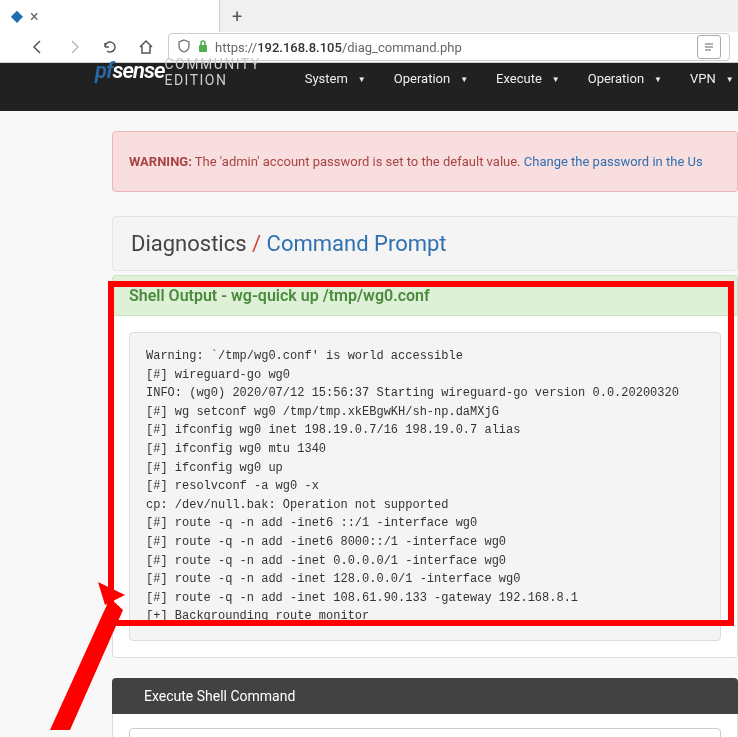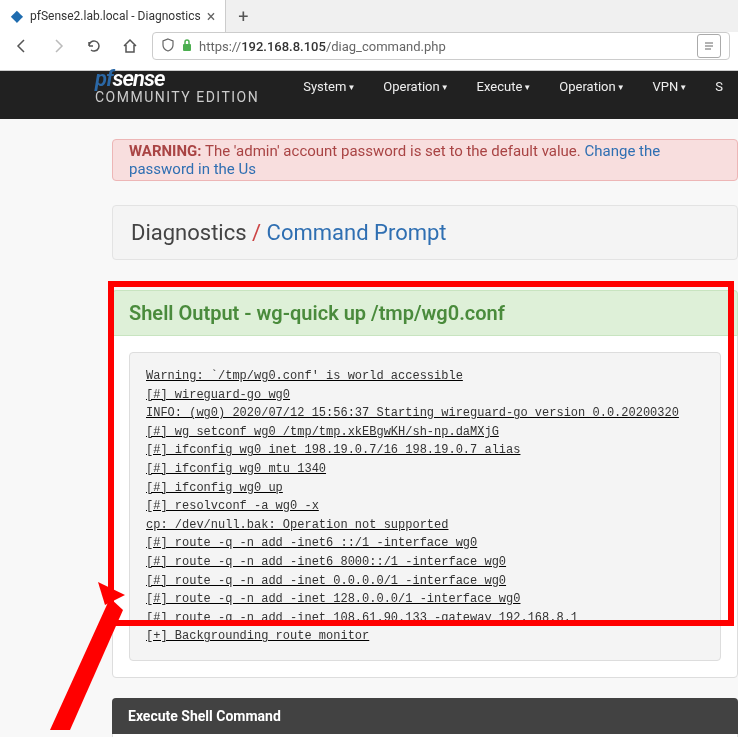--- a/index.html
+++ b/index.html
@@ -62,24 +62,25 @@
     }
     .new-tab {
       padding: 0 12px;
       color: #555;
       font-size: 18px;
       cursor: pointer;
     }
     
     .toolbar {
       display: flex;
-      align-items: flex-start;
-      height: 38px;
+      align-items: center;
+      height: 30px;
       padding: 0 8px;
       gap: 8px;
+      margin-left: 16px;
     }
     .nav-btn {
       width: 28px;
       height: 28px;
       display: flex;
       align-items: center;
       justify-content: center;
       border-radius: 4px;
       cursor: pointer;
       color: #555;
@@ -126,21 +127,21 @@
       background: #212121;
       height: 48px;
       display: flex;
       align-items: flex-start;
       padding-left: 95px;
       color: #fff;
       position: relative;
     }
     .pfsense-logo {
       display: flex;
-      flex-direction: column;
+      flex-direction: row;
       align-items: flex-start;
       margin-top: -5px;
     }
     .pfsense-logo-main {
       font-size: 22px;
       font-weight: 600;
       font-style: italic;
       letter-spacing: -1px;
     }
     .pfsense-logo-main .pf {
@@ -157,54 +158,54 @@
       margin-left: 30px;
       height: 100%;
     }
     .pfsense-nav-item {
       padding: 8px 14px 0 14px;
       font-size: 13px;
       color: #eee;
       cursor: pointer;
       display: flex;
       align-items: flex-start;
-      gap: 1px;
+      gap: 10px;
     }
     .caret-down {
       font-size: 8px;
       margin-top: 4px;
     }
     
     .page-content {
       padding-left: 112px;
       padding-top: 20px;
     }
     
     .warning-banner {
       background: #f8dede;
       border: 1px solid #edb6b6;
       border-radius: 4px;
-      padding: 2px 16px;
+      padding: 22px 16px;
       margin-bottom: 24px;
-      font-size: 15px;
+      font-size: 13px;
       color: #a94444;
     }
     .warning-banner strong {
       color: #a94444;
     }
     .warning-link {
       color: #2f6fb2;
     }
     
     .page-heading {
       background: #f4f4f4;
       border: 1px solid #e3e3e3;
       border-radius: 4px;
       padding: 14px 18px;
-      margin-bottom: 30px;
+      margin-bottom: 4px;
       font-size: 22px;
       font-weight: 400;
       color: #444;
     }
     .page-heading a {
       color: #2f6fb2;
     }
     .page-heading .slash {
       color: #c44;
       font-weight: 400;
@@ -214,28 +215,27 @@
       border: 1px solid #ddd;
       border-radius: 4px;
       margin-bottom: 20px;
       background: #fff;
     }
     .output-header {
       background: #def0d8;
       border: 1px solid #c8e4c0;
       border-radius: 4px 4px 0 0;
       padding: 10px 16px;
-      font-size: 20px;
+      font-size: 16px;
       font-weight: 600;
       color: #4a8b3c;
       margin: -1px -1px 0 -1px;
     }
     .output-body {
       padding: 16px;
-      text-decoration: underline;
     }
     .output-pre {
       background: #f4f4f4;
       border: 1px solid #ddd;
       border-radius: 4px;
       padding: 14px 16px;
       font-family: "Courier New", monospace;
       font-size: 12px;
       color: #333;
       white-space: pre;
@@ -254,23 +254,23 @@
     }
     
     .execute-panel {
       border: 1px solid #ddd;
       border-radius: 4px;
       background: #fff;
     }
     .execute-header {
       background: #424242;
       color: #fff;
-      padding: 10px 16px;
+      padding: 10px 32px;
       font-size: 14px;
-      font-weight: 700;
+      font-weight: 400;
       border-radius: 4px 4px 0 0;
       margin: -1px -1px 0 -1px;
     }
     .execute-body {
       padding: 14px 16px;
     }
     .execute-input {
       width: 100%;
       padding: 7px 10px;
       border: 1px solid #ccc;
@@ -280,21 +280,20 @@
       color: #555;
     }
   </style>
 </head>
 <body>
 
 <div class="browser-chrome">
   <div class="tab-bar">
     <div class="tab">
       <span class="tab-favicon">◆</span>
-      <span class="tab-title">pfSense2.lab.local - Diagnostics</span>
       <span class="tab-close">×</span>
     </div>
     <div class="new-tab">+</div>
   </div>
   <div class="toolbar">
     <div class="nav-btn">
       <svg width="16" height="16" viewBox="0 0 16 16">
           <path d="M10 2 L4 8 L10 14" fill="none" stroke="#555" stroke-width="1.5"></path>
         </svg>
     </div>

